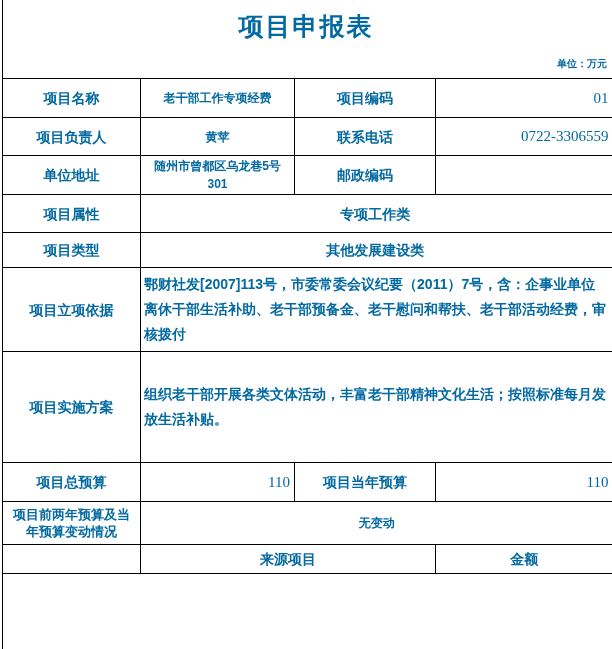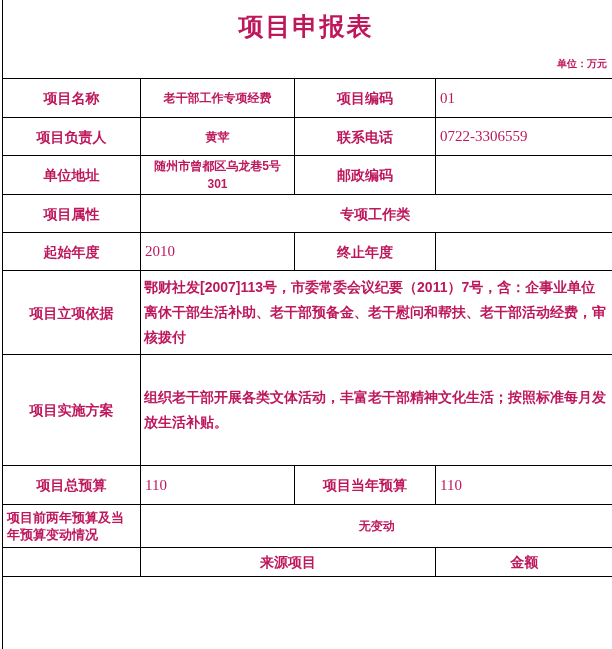--- a/index.html
+++ b/index.html
@@ -1,21 +1,21 @@
 <!DOCTYPE html>
 <html><head>
 <meta charset="utf-8">
 <style>
   html, body { margin: 0; padding: 0; background: #ffffff; }
   .page {
     position: relative;
     width: 612px;
     height: 649px;
     background: #ffffff;
-    color: #be185d;
+    color: #0369a1;
     font-family: "Liberation Sans", sans-serif;
     overflow: hidden;
   }
   .left-rule {
     position: absolute;
     left: 2px; top: 0;
     width: 1px; height: 100%;
     background: #000000;
   }
   .title {
@@ -50,35 +50,35 @@
   table.form tr td:last-child { border-right: none; }
   .lbl {
     font-weight: 700;
     font-size: 14px;
     text-align: center;
     line-height: 18px;
   }
   .lbl-sm {
     font-weight: 700;
     font-size: 13px;
-    text-align: left;
+    text-align: center;
     line-height: 17px;
   }
   .cnval {
     font-weight: 700;
     font-size: 12px;
     text-align: center;
     line-height: 18px;
     padding: 0 12px !important;
   }
   .num {
     font-family: "Liberation Serif", serif;
     font-weight: 400;
     font-size: 15px;
-    text-align: left;
+    text-align: right;
   }
   .txtcell {
     font-weight: 700;
     font-size: 14px;
     text-align: left;
     line-height: 25px;
     padding: 2px 6px 2px 3px !important;
     margin-left: 26px;
   }
   .txtcell-sm {
@@ -121,25 +121,23 @@
       <tr style="height:39px">
         <td class="lbl">单位地址</td>
         <td class="cnval">随州市曾都区乌龙巷5号301</td>
         <td class="lbl">邮政编码</td>
         <td class="cnval"></td>
       </tr>
       <tr style="height:38px">
         <td class="lbl">项目属性</td>
         <td class="txtcell-sm" colspan="3">专项工作类</td>
       </tr>
-      <tr style="height:38px">
-        <td class="lbl">起始年度</td>
-        <td class="num">2010</td>
-        <td class="lbl">终止年度</td>
-        <td class="cnval"></td>
+      <tr style="height:35px">
+        <td class="lbl">项目类型</td>
+        <td class="txtcell-sm" colspan="3">其他发展建设类</td>
       </tr>
       <tr style="height:84px">
         <td class="lbl">项目立项依据</td>
         <td class="txtcell" colspan="3">鄂财社发[2007]113号，市委常委会议纪要（2011）7号，含：企事业单位离休干部生活补助、老干部预备金、老干慰问和帮扶、老干部活动经费，审核拨付</td>
       </tr>
       <tr style="height:111px">
         <td class="lbl">项目实施方案</td>
         <td class="txtcell" colspan="3">组织老干部开展各类文体活动，丰富老干部精神文化生活；按照标准每月发放生活补贴。</td>
       </tr>
       <tr style="height:39px">

